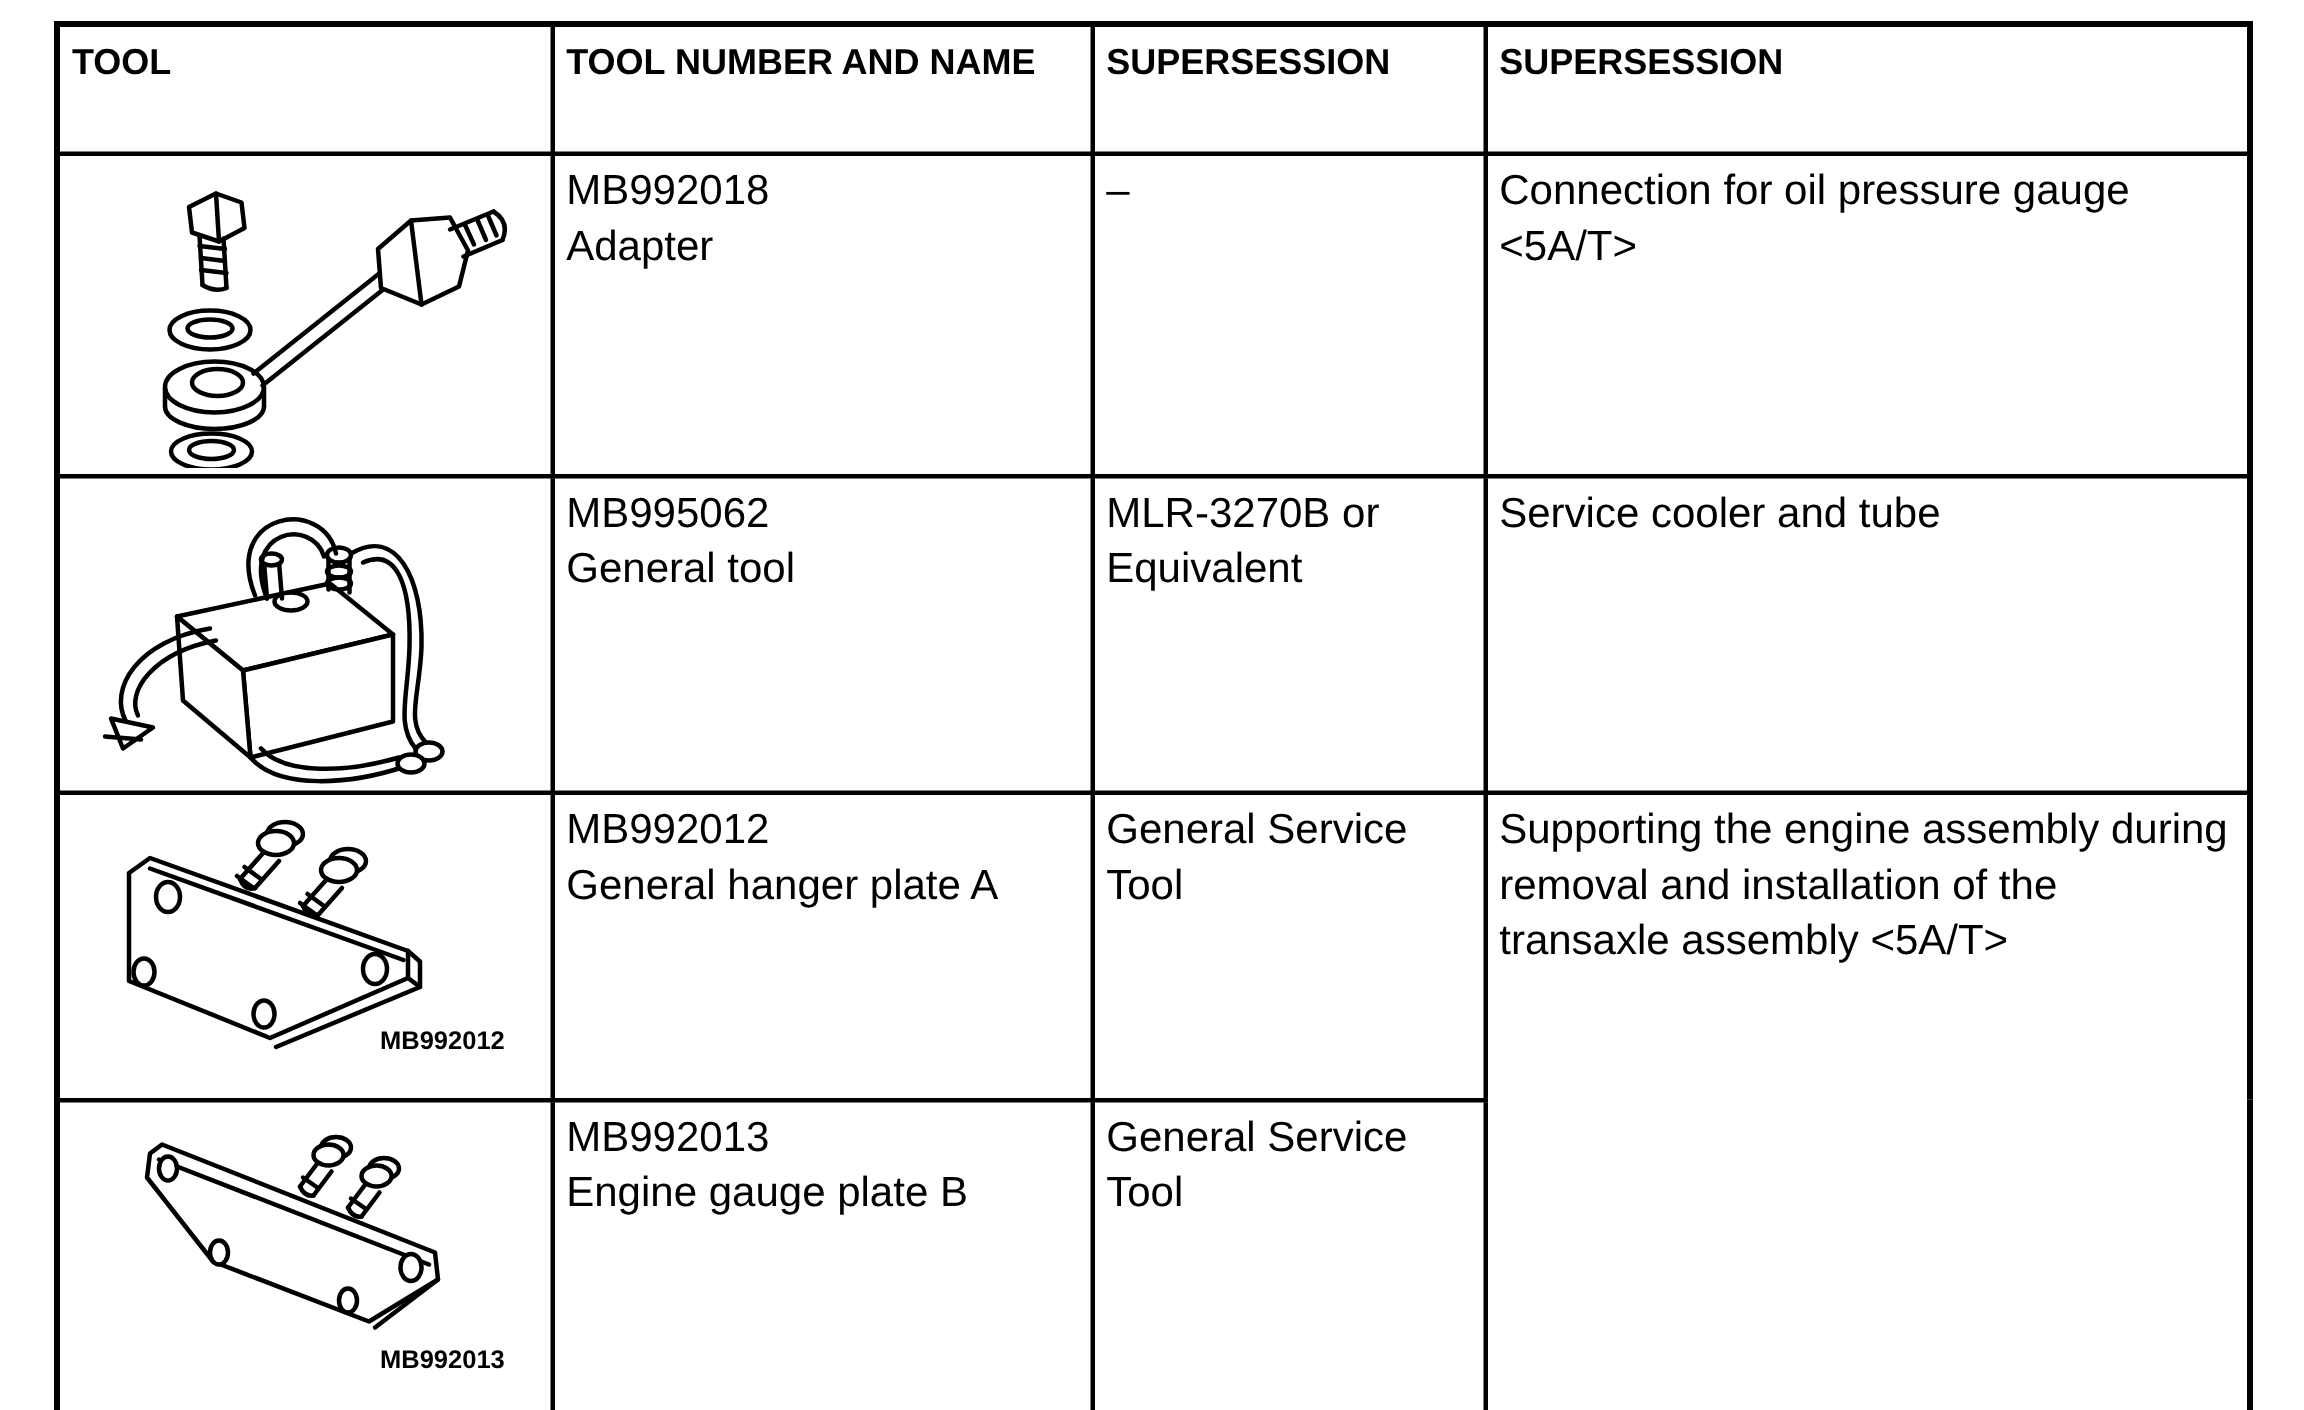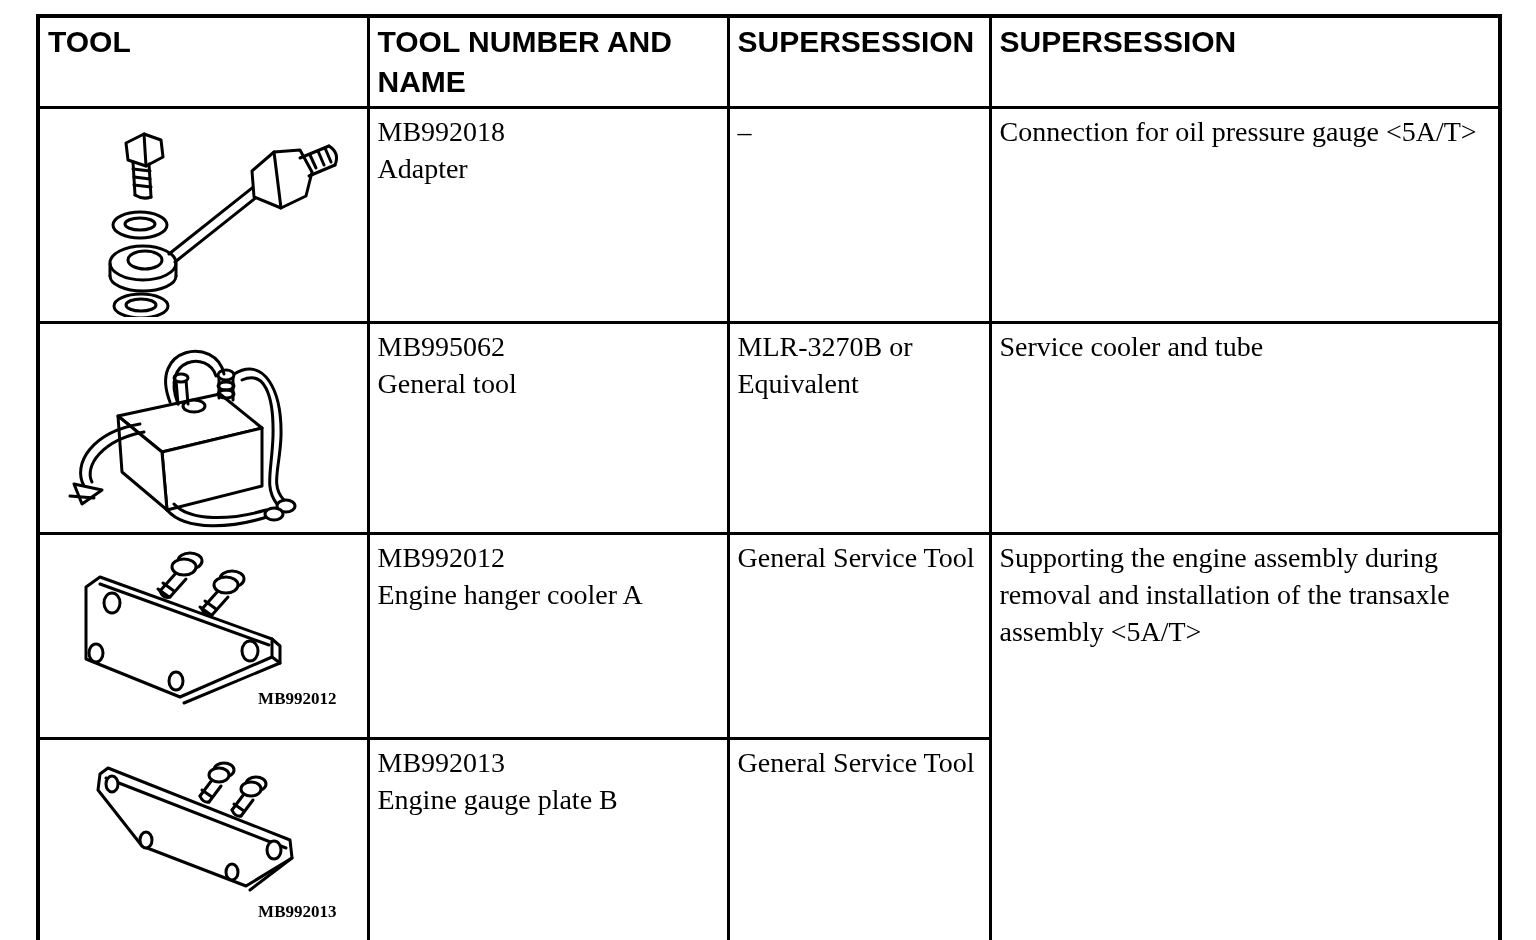--- a/index.html
+++ b/index.html
@@ -27,30 +27,29 @@
   }
   table.tool-table th,
   table.tool-table td {
     border: 3px solid #000000;
     vertical-align: top;
     text-align: left;
     padding: 4px 8px;
     overflow: hidden;
   }
   table.tool-table th {
-    font-size: 30px;
+    font-size: 24px;
     line-height: 40px;
     font-weight: bold;
     letter-spacing: 0px;
   }
   table.tool-table td {
     font-size: 28px;
     line-height: 37px;
     font-weight: normal;
-    font-family: Liberation Serif, serif;
   }
   td.illustration-cell {
     padding: 0;
   }
   .illustration-wrap {
     position: relative;
     width: 100%;
     height: 100%;
   }
   .illustration-wrap svg {
@@ -215,21 +214,21 @@
             <line x1="180" y1="58" x2="164" y2="76"></line>
             <line x1="157" y1="62" x2="168" y2="70"></line>
             <line x1="152" y1="68" x2="163" y2="76"></line>
             <path d="M 154 70 Q 157 78 164 76"></path>
           </svg>
           <div class="illustration-label">MB992012</div>
         </div>
       </td>
       <td>
         <span class="cell-line">MB992012</span>
-        <span class="cell-line">Engine hanger cooler A</span>
+        <span class="cell-line">General hanger plate A</span>
       </td>
       <td>General Service Tool</td>
       <td rowspan="2">Supporting the engine assembly during removal and installation of the transaxle assembly &lt;5A/T&gt;</td>
     </tr>
 
     <tr style="height:208px">
       <td class="illustration-cell">
         <div class="illustration-wrap">
           <svg width="324" height="202" viewBox="0 0 324 202" fill="none" stroke="#000000" stroke-width="3" stroke-linejoin="round" stroke-linecap="round">
 

